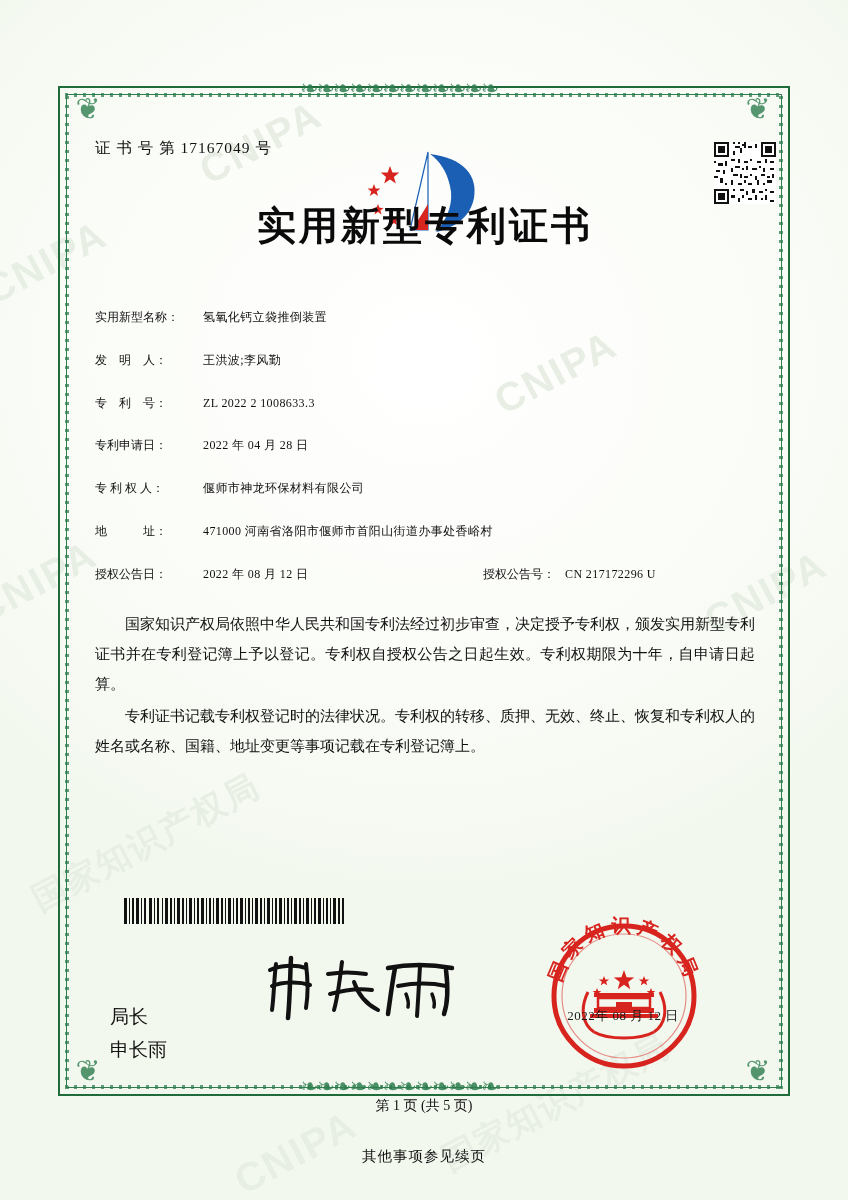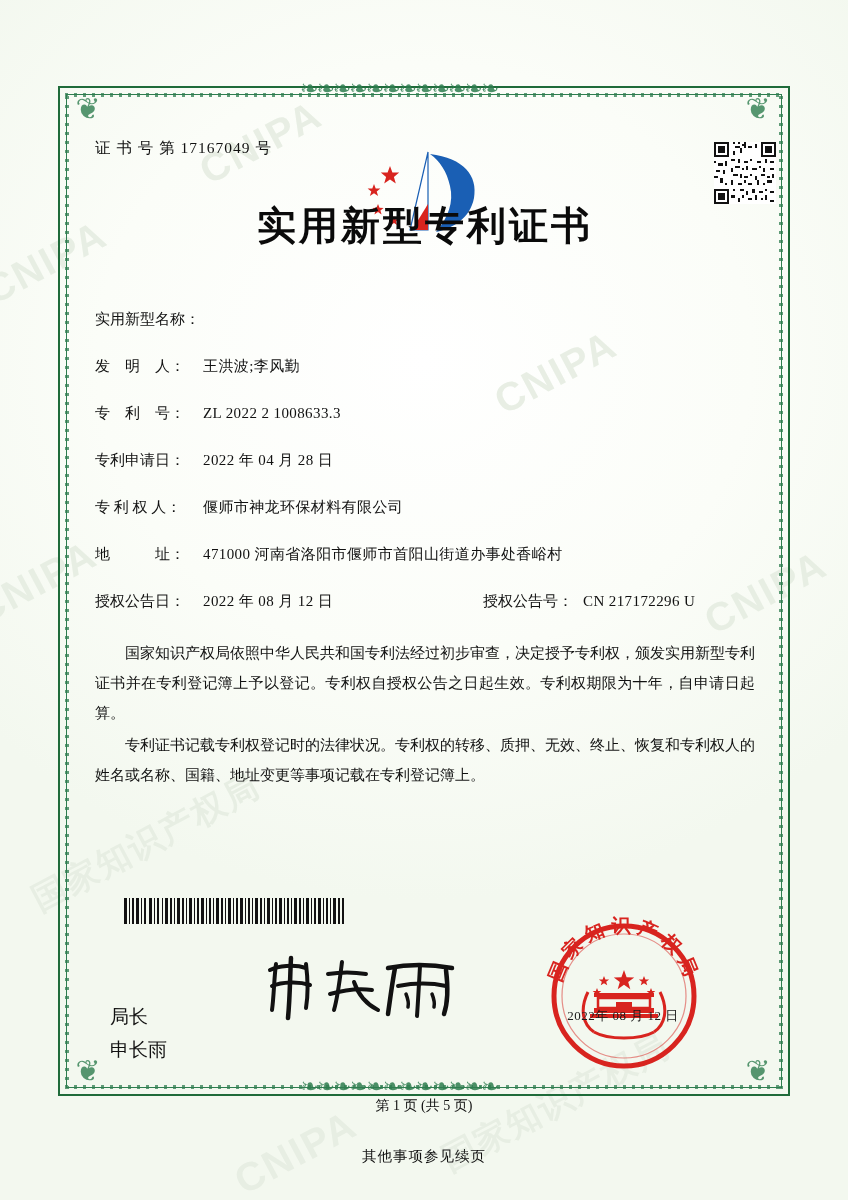--- a/index.html
+++ b/index.html
@@ -150,21 +150,21 @@
     font-size: 39px;
     font-weight: bold;
     letter-spacing: 3px;
     color: #0a0a0a;
     margin-top: 40px;
     font-family: "Liberation Serif", "DejaVu Serif", serif;
   }
 
   .fields {
     margin-top: 56px;
-    font-size: 15px;
+    font-size: 12px;
     color: #111;
   }
   .field-row {
     display: flex;
     align-items: baseline;
     margin-bottom: 26px;
     line-height: 1.4;
   }
   .field-label {
     width: 108px;
@@ -399,20 +399,21 @@
   </div>
 
   <div class="content">
     <div class="cert-number">证 书 号 第 17167049 号</div>
 
     <div class="title">实用新型专利证书</div>
 
     <div class="fields">
       <div class="field-row">
         <div class="field-label">实用新型名称：</div>
+        <div class="field-value">氢氧化钙立袋推倒装置</div>
       </div>
       <div class="field-row">
         <div class="field-label">发　明　人：</div>
         <div class="field-value">王洪波;李风勤</div>
       </div>
       <div class="field-row">
         <div class="field-label">专　利　号：</div>
         <div class="field-value">ZL 2022 2 1008633.3</div>
       </div>
       <div class="field-row">

